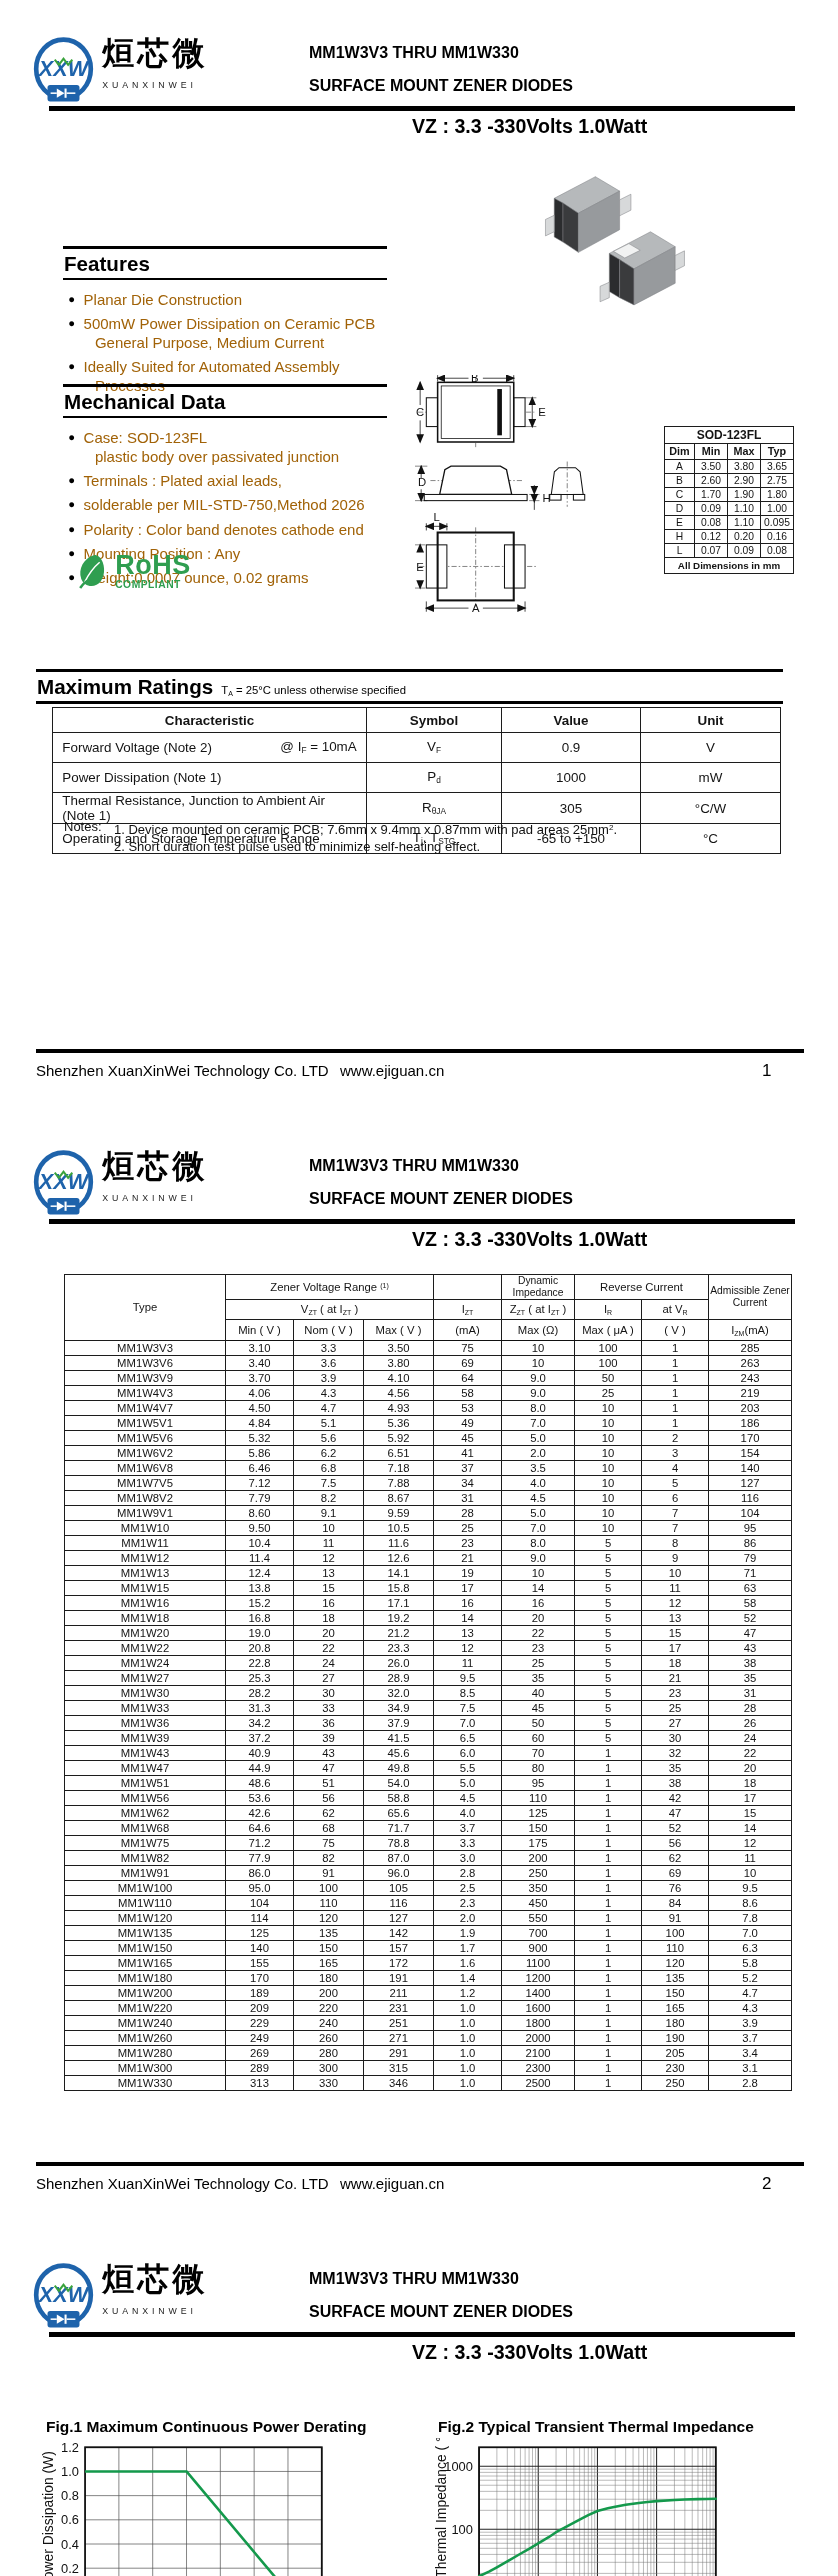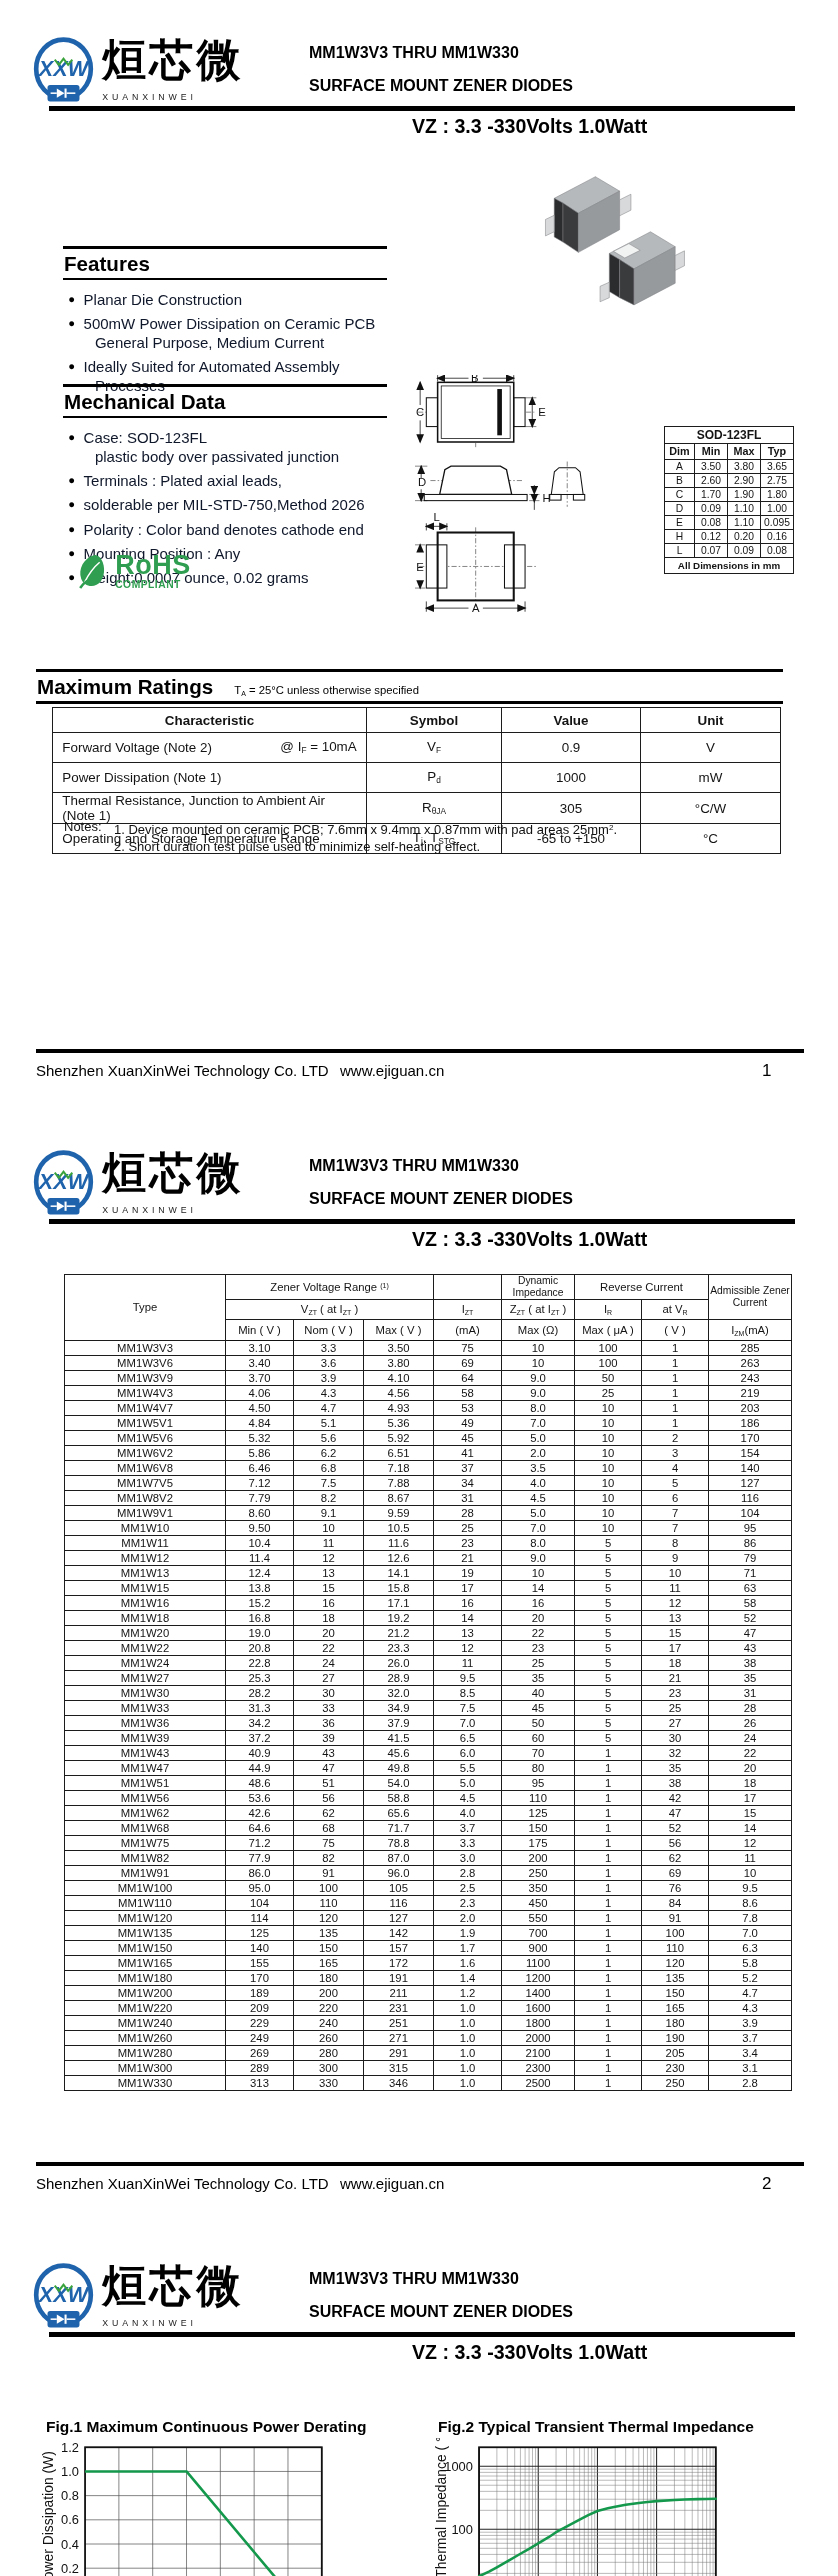--- a/index.html
+++ b/index.html
@@ -5,38 +5,38 @@
   *{margin:0;padding:0;box-sizing:border-box}
   html,body{background:#fff}
   body{width:838px;font-family:"Liberation Sans",sans-serif;color:#141414;-webkit-font-smoothing:antialiased}
   .page{position:relative;width:838px;height:1113px;background:#fff;overflow:hidden}
   .abs{position:absolute}
   sub{font-size:62%;vertical-align:-0.25em}
   sup{font-size:62%;vertical-align:0.45em}
 
   
   .logo-wrap{display:flex;align-items:flex-start;gap:7.2px}
-  .logo-cn{font-size:44px;font-weight:bold;letter-spacing:3.1px;line-height:1.05;color:#000;font-family:Liberation Sans, sans-serif}
+  .logo-cn{font-size:32px;font-weight:bold;letter-spacing:3.1px;line-height:1.05;color:#000;font-family:Liberation Sans, sans-serif}
   .logo-en{font-size:8.8px;letter-spacing:3.9px;color:#222;margin-top:9px}
   .doc-title{font-weight:bold;text-align:left;font-size:16px;letter-spacing:0px;color:#000;white-space:nowrap}
   .doc-subtitle{font-weight:bold;text-align:left;font-size:19.6px;color:#000;white-space:nowrap}
   .rule{background:#000}
 
   
   .sec{border-top:3.6px solid #000;border-bottom:2.1px solid #000;padding:2.6px 1px 2.1px 1px}
   .sec-h{font-size:20.6px;font-weight:bold;color:#000}
-  .mr-sec{border-top:3.6px solid #000;border-bottom:3.1px solid #000;padding:2.6px 1px 2.6px 1px;display:flex;align-items:baseline;gap:21px}
+  .mr-sec{border-top:3.6px solid #000;border-bottom:3.1px solid #000;padding:2.6px 1px 2.6px 1px;display:flex;align-items:baseline;gap:8px}
   .mr-cond{font-size:11.3px;color:#000}
 
   
   .blist{margin-top:10.3px}
   .bitem{display:flex;margin-bottom:5.2px}
   .bullet{width:20.6px;font-size:11.3px;line-height:19px;color:#000;padding-left:5.2px}
   .blines{flex:1}
-  .blines div{font-size:15px;line-height:19px;color:#0f172a}
+  .blines div{font-size:15px;line-height:19px;color:#a16207}
   .blines div.cont{padding-left:11.3px}
 
   
   .rohs{display:flex;align-items:center;gap:5.2px}
   .rohs-txt1{font-size:27px;font-weight:800;letter-spacing:0.5px;line-height:0.95}
   .rohs-txt2{font-size:10.3px;font-weight:bold;letter-spacing:0.5px}
 
   
   table{border-collapse:collapse;table-layout:fixed;background:#fff}
   th,td{border:1px solid #1c1c1c;text-align:center;font-weight:normal;overflow:hidden}

